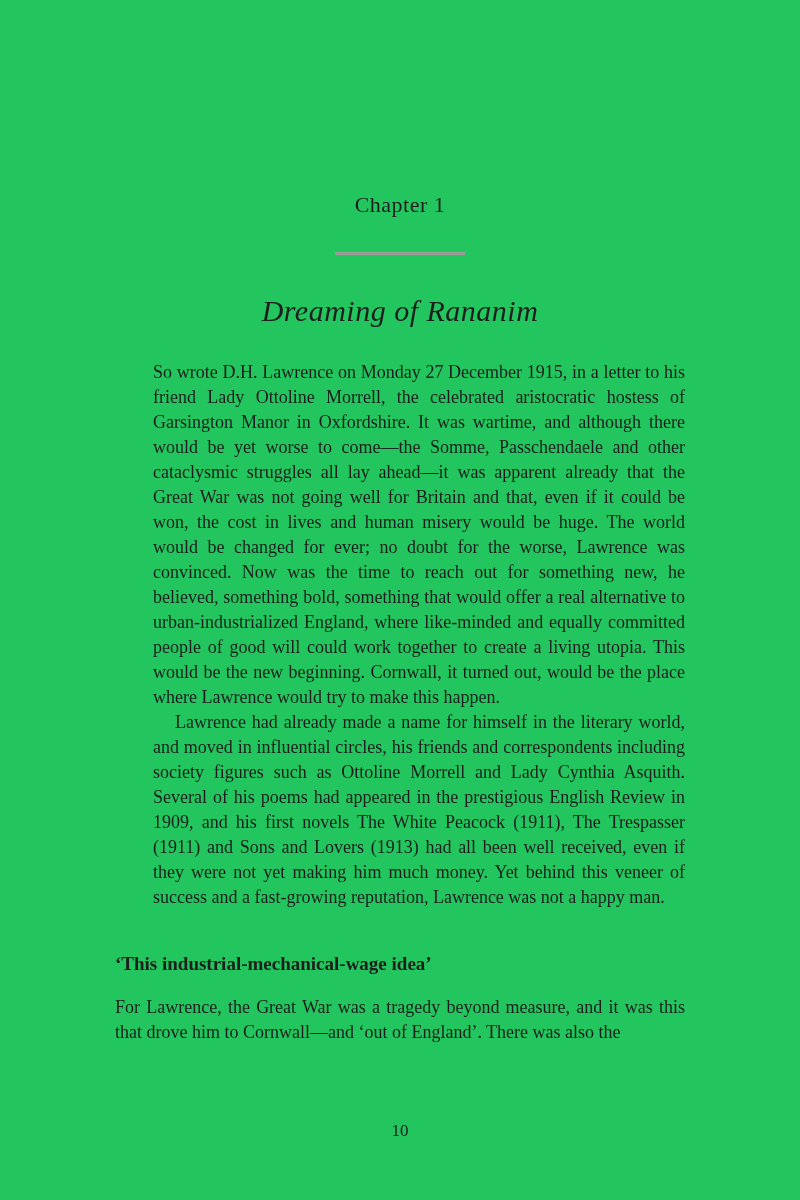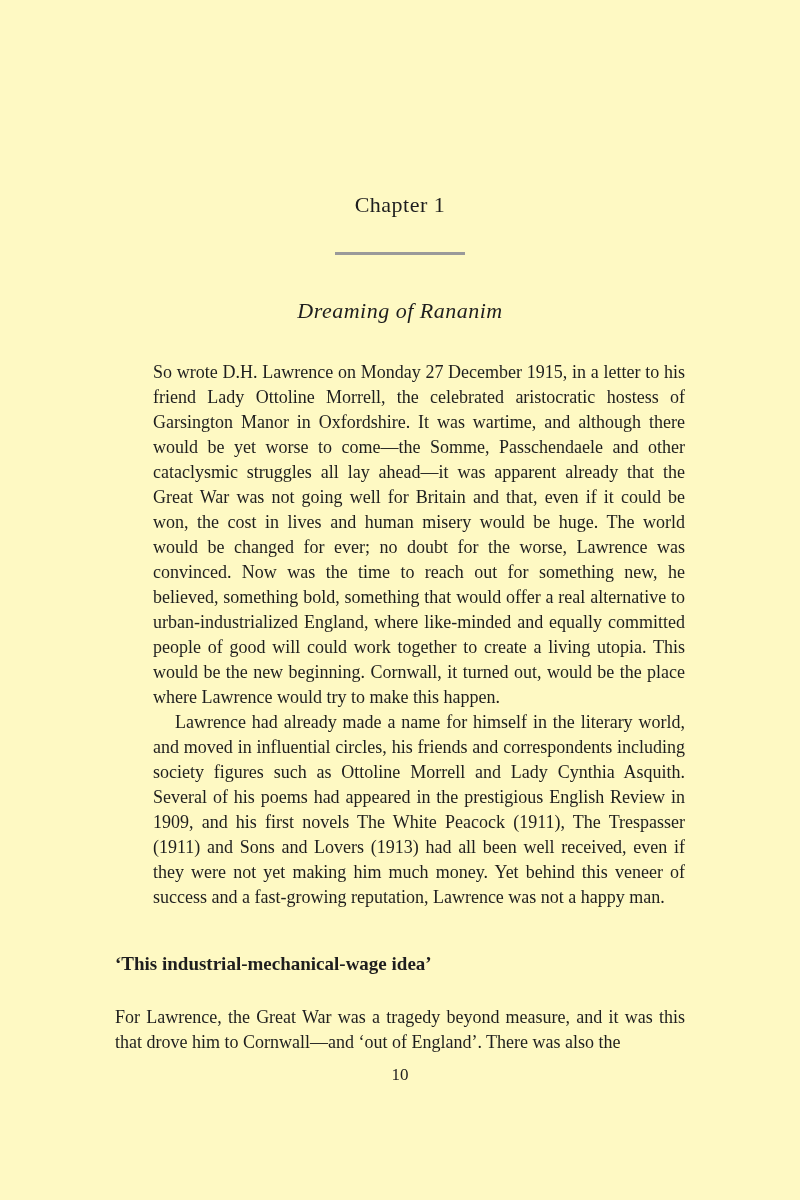--- a/index.html
+++ b/index.html
@@ -4,21 +4,21 @@
 <style>
   html, body {
     margin: 0;
     padding: 0;
     background: #ffffff;
   }
   .page {
     position: relative;
     width: 800px;
     height: 1200px;
-    background: #fef9c3;
+    background: #22c55e;
     color: #1e1e1e;
     font-family: "Liberation Serif", "DejaVu Serif", serif;
     overflow: hidden;
   }
   .content {
     width: 570px;
     margin: 0 auto;
   }
   .chapter-label {
     padding-top: 192px;
@@ -29,21 +29,21 @@
   }
   .rule {
     width: 130px;
     height: 3px;
     background: #9a9a9a;
     margin: 34px auto 0 auto;
   }
   .chapter-title {
     margin: 38px 0 0 0;
     text-align: center;
-    font-size: 22px;
+    font-size: 30px;
     line-height: 36px;
     font-style: italic;
     font-weight: normal;
     letter-spacing: 0.5px;
   }
   .epigraph {
     margin-top: 47px;
     text-align: center;
     font-size: 17px;
     line-height: 21px;
@@ -69,31 +69,31 @@
   .em {
   }
   .section-heading {
     margin: 42px 0 0 0;
     font-size: 19px;
     line-height: 24px;
     font-weight: bold;
     text-align: left;
   }
   .section-body {
-    margin-top: 29px;
+    margin-top: 19px;
     font-size: 18px;
     line-height: 25px;
     text-align: justify;
   }
   .section-body p.para {
     margin: 0;
   }
   .page-number {
     position: absolute;
-    top: 1064px;
+    top: 1120px;
     left: 0;
     width: 100%;
     text-align: center;
     font-size: 17px;
     line-height: 21px;
   }
 </style>
 </head>
 <body>
 

